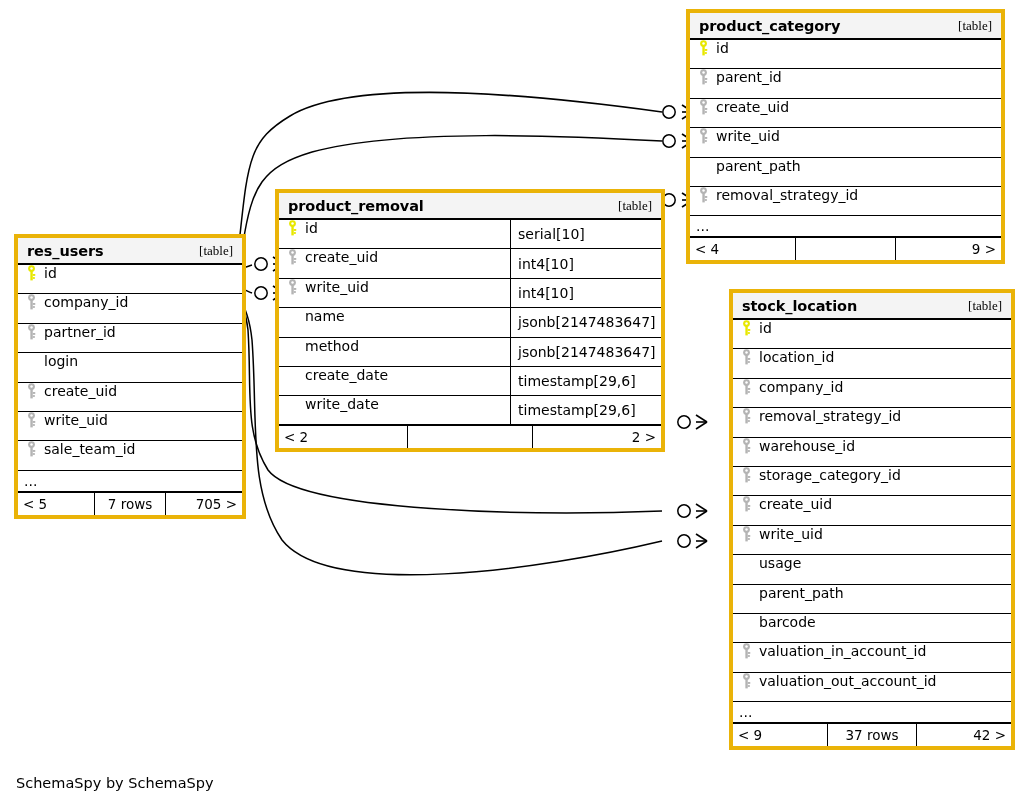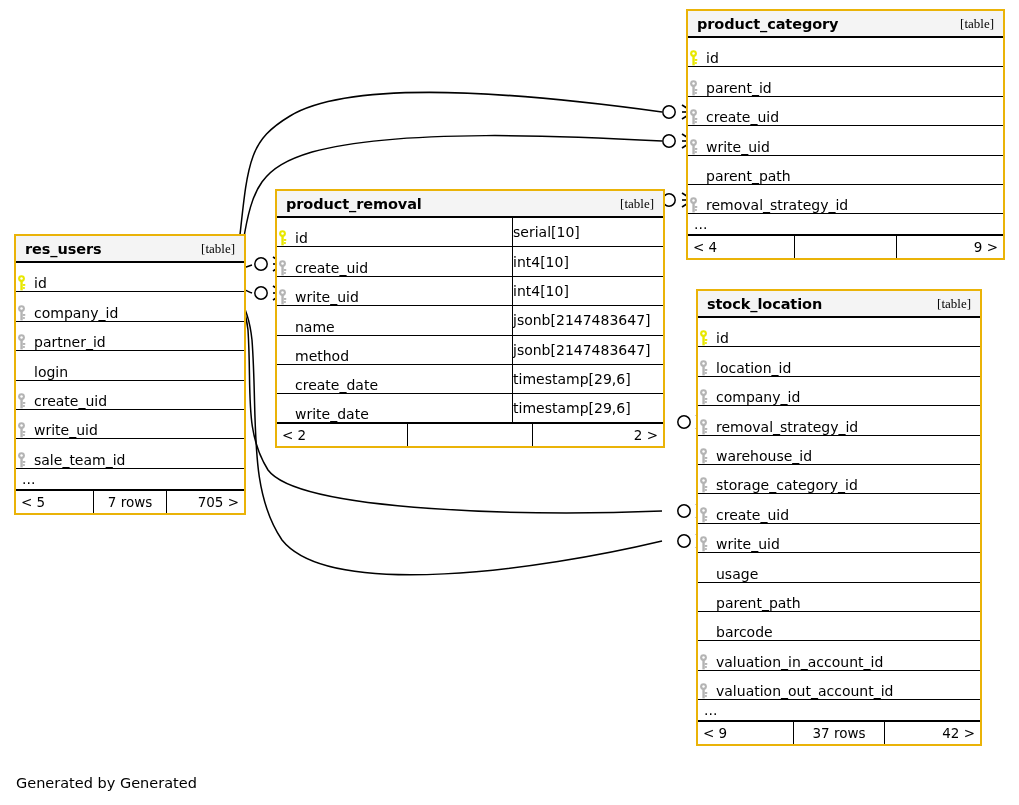--- a/index.html
+++ b/index.html
@@ -22,21 +22,21 @@
     top: 0;
     width: 1019px;
     height: 805px;
     pointer-events: none;
   }
 
   .table-node {
     position: absolute;
     box-sizing: border-box;
     background: #ffffff;
-    border: 2px solid #eab308;
+    border: 4px solid #eab308;
     z-index: 5;
   }
 
   .tbl-header {
     display: flex;
     align-items: center;
     justify-content: space-between;
     background: #f4f4f4;
     border-bottom: 2px solid #000000;
     box-sizing: border-box;
@@ -59,30 +59,32 @@
     display: flex;
     align-items: stretch;
     border-bottom: 1px solid #000000;
     box-sizing: border-box;
     height: 29.4px;
   }
   .tbl-row.last-col-row { border-bottom: 2px solid #000000; }
 
   .cell-name {
     display: flex;
-    align-items: flex-end;
-    box-sizing: border-box;
+    align-items: flex-start;
+    box-sizing: border-box;
+    padding-left: 8px;
     flex: 1 1 auto;
     min-width: 0;
     overflow: hidden;
   }
   .cell-type {
     display: flex;
     align-items: center;
     box-sizing: border-box;
+    padding-left: 7px;
     border-left: 1px solid #000000;
     white-space: nowrap;
   }
 
   .col-label {
     font-size: 14px;
     white-space: nowrap;
     overflow: hidden;
     text-overflow: clip;
   }
@@ -472,21 +474,21 @@
       </span>
     </div>
     <div class="ellipsis-row">...</div>
     <div class="tbl-footer">
       <span class="foot-cell foot-prev" style="flex:1 1 0">&lt; 4</span>
       <span class="foot-cell foot-mid" style="flex:1 1 0"></span>
       <span class="foot-cell foot-next" style="flex:1 1 0">9 &gt;</span>
     </div>
   </div>
 
-<div class="table-node" id="node-stock_location" style="left:696px; top:289px; width:286px;">
+<div class="table-node" id="node-stock_location" style="left:729px; top:289px; width:286px;">
     <div class="tbl-header">
       <span class="tbl-name">stock_location</span>
       <span class="tbl-tag">[table]</span>
     </div>
     <div class="tbl-row">
       <span class="cell-name">
         <span class="keyslot">
           <svg width="11" height="16" viewBox="0 0 11 16">
             <circle cx="5.5" cy="3.6" r="3.4" fill="#e8e800"></circle>
             <circle cx="5.5" cy="3.6" r="1.25" fill="#ffffff"></circle>
@@ -643,13 +645,13 @@
       </span>
     </div>
     <div class="ellipsis-row">...</div>
     <div class="tbl-footer">
       <span class="foot-cell foot-prev" style="flex:1 1 0">&lt; 9</span>
       <span class="foot-cell foot-mid" style="flex:1 1 0">37 rows</span>
       <span class="foot-cell foot-next" style="flex:1 1 0">42 &gt;</span>
     </div>
   </div>
 
-<div id="credit">Generated by Generated</div>
+<div id="credit">SchemaSpy by SchemaSpy</div>
 
 </body></html>

